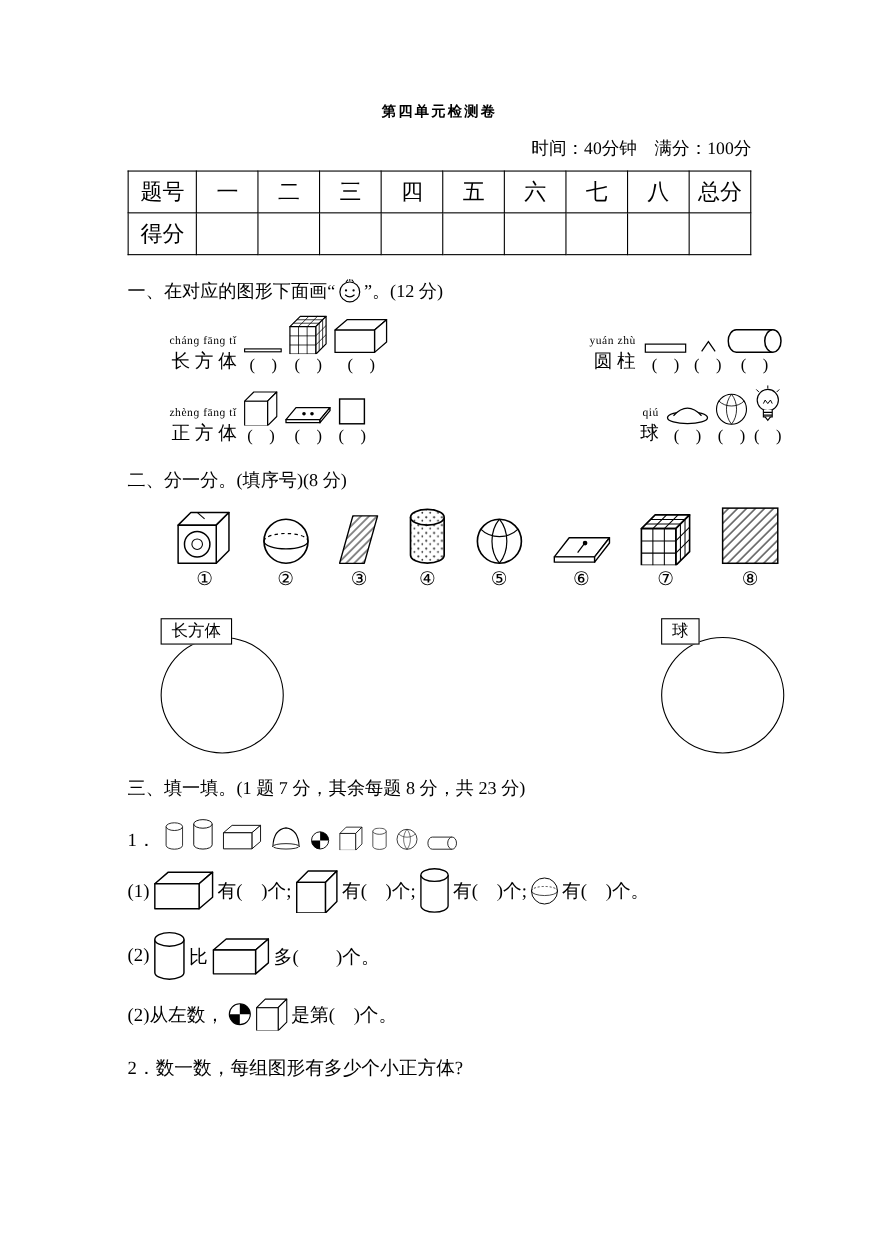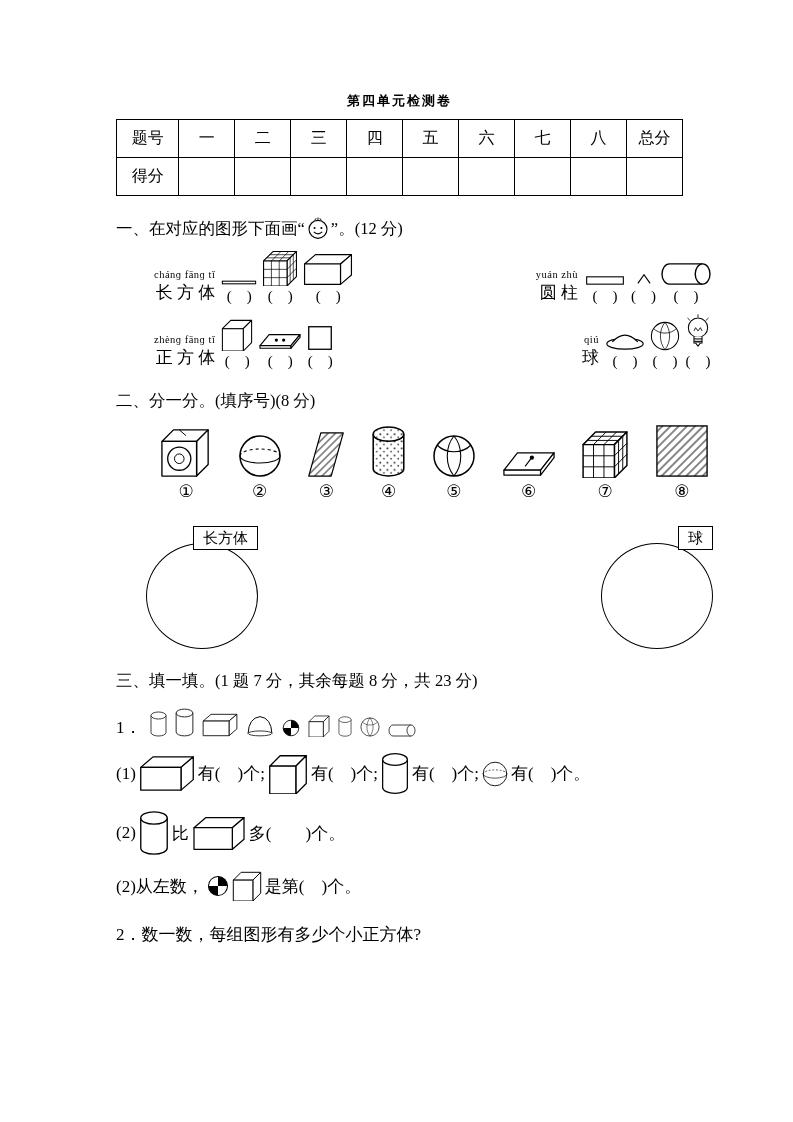--- a/index.html
+++ b/index.html
@@ -6,42 +6,42 @@
   html,body{margin:0;padding:0}
   body{width:793px;height:1122px;background:#fff;color:#000;
        font-family:"Liberation Serif","DejaVu Serif",serif}
   .page{position:relative;width:793px;height:1122px;overflow:hidden;background:#fff}
   .content{padding:92px 110px 0 116px}
 
   .title{margin:0;text-align:center;font-size:13px;font-weight:bold;letter-spacing:2px}
   .meta{margin-top:15px;text-align:right;font-size:16px}
 
   table.score-table{width:100%;border-collapse:collapse;margin-top:9px;table-layout:fixed}
-  table.score-table td{border:1px solid #000;height:38px;text-align:center;font-size:16px;padding:0}
+  table.score-table td{border:1px solid #000;height:38px;text-align:center;font-size:20px;padding:0}
   table.score-table td.hd{width:11%}
 
   .sec-head{font-size:16.5px;margin-top:21px;display:flex;align-items:flex-end;white-space:nowrap}
   .smiley{width:24px;height:23px;margin:0 1px;flex:0 0 auto}
 
   .s1-row{display:flex;justify-content:space-between;padding-left:38px;margin:10px -28px 2px 0}
   .s1-group{display:flex;align-items:flex-end}
   .s1-label{text-align:right;margin-right:6px}
   .pinyin{font-size:10.5px;letter-spacing:.5px;white-space:nowrap}
   .hanzi{font-size:17px;white-space:nowrap;margin-top:1px}
   .s1-items{display:flex;align-items:flex-end;gap:5px}
   .s1-item{display:flex;flex-direction:column;align-items:center;gap:3px}
   .bracket{font-size:15px;white-space:nowrap;line-height:1}
 
   .s2-shapes{display:flex;justify-content:space-between;align-items:flex-end;margin:12px -26px 0 44px}
   .s2-cell{display:flex;flex-direction:column;align-items:center;gap:5px}
   .shapebox{display:flex;align-items:flex-end}
   .cnum{font-size:17px;font-family:"DejaVu Sans","Liberation Sans",sans-serif;line-height:1}
 
   .s2-circles{display:flex;justify-content:space-between;margin:26px -30px 0 30px}
-  .circle-wrap{display:flex;flex-direction:column;align-items:flex-end}
+  .circle-wrap{display:flex;flex-direction:column;align-items:flex-start}
   .tag{border:1.3px solid #000;font-size:15px;padding:1px 9px;background:#fff;
        position:relative;z-index:1;margin-bottom:-7px;white-space:nowrap;line-height:1.35}
   .circle{width:112px;height:106px;border:1.4px solid #000;border-radius:50%;background:#fff}
 
   .s3-q1{display:flex;align-items:flex-end;gap:8px;margin-top:16px;font-size:17px}
   .qnum{line-height:1.1}
   .s3-line{display:flex;align-items:center;gap:3px;margin-top:15px;font-size:17px;white-space:nowrap}
   .s3-q2{margin-top:22px;font-size:17px}
   .icon{display:block;flex:0 0 auto}
 </style>
@@ -216,20 +216,21 @@
     <path d="M3,29 Q4,7 20,5 Q36,7 37,29 Z" fill="#fff" stroke="#000" stroke-width="1.4"></path>
     <ellipse cx="20" cy="29" rx="17" ry="3.5" fill="#fff" stroke="#000" stroke-width="1.1"></ellipse>
   </symbol>
 </defs>
 </svg>
 
 <div class="page">
   <div class="content">
 
     <h1 class="title">第四单元检测卷</h1>
+    <div class="meta">时间：40分钟　满分：100分</div>
 
     <table class="score-table">
       <tbody>
         <tr>
           <td class="hd">题号</td>
           <td>一</td>
           <td>二</td>
           <td>三</td>
           <td>四</td>
           <td>五</td>

